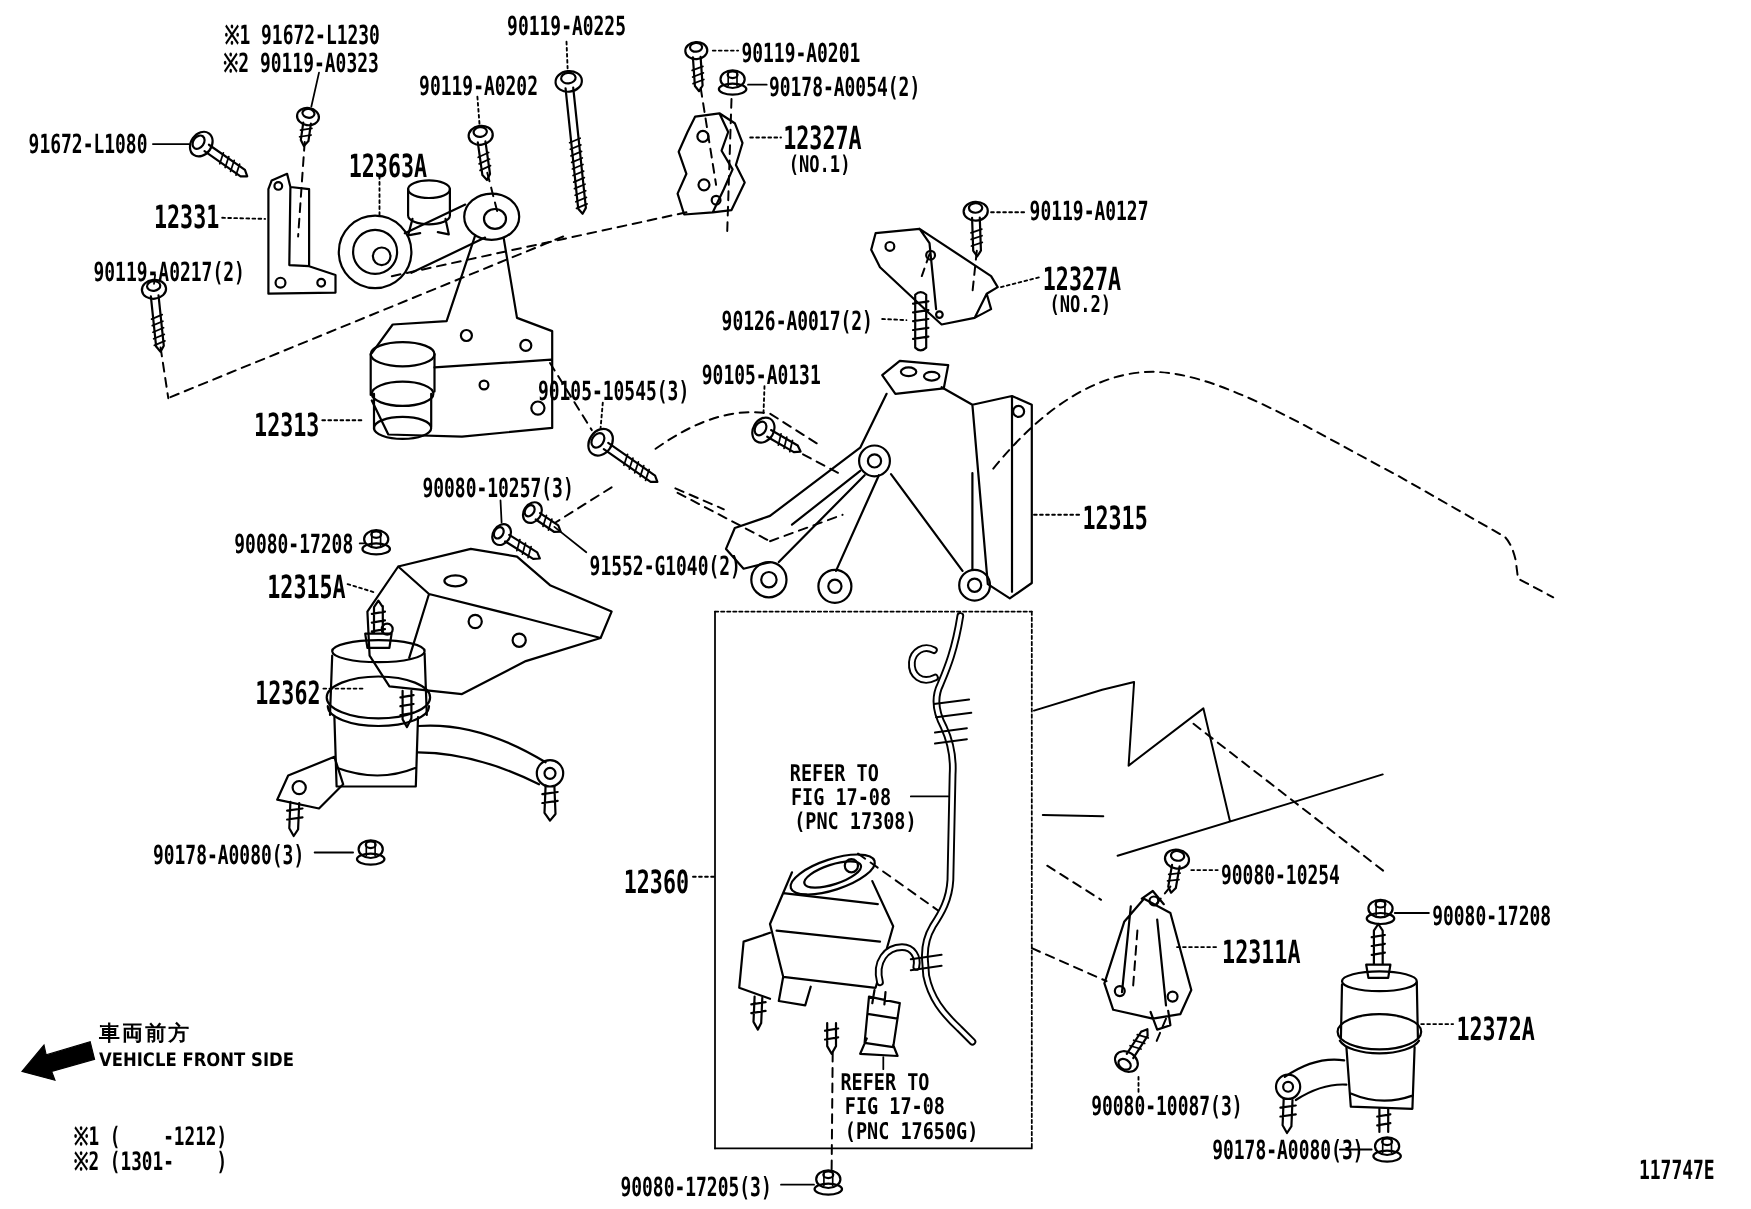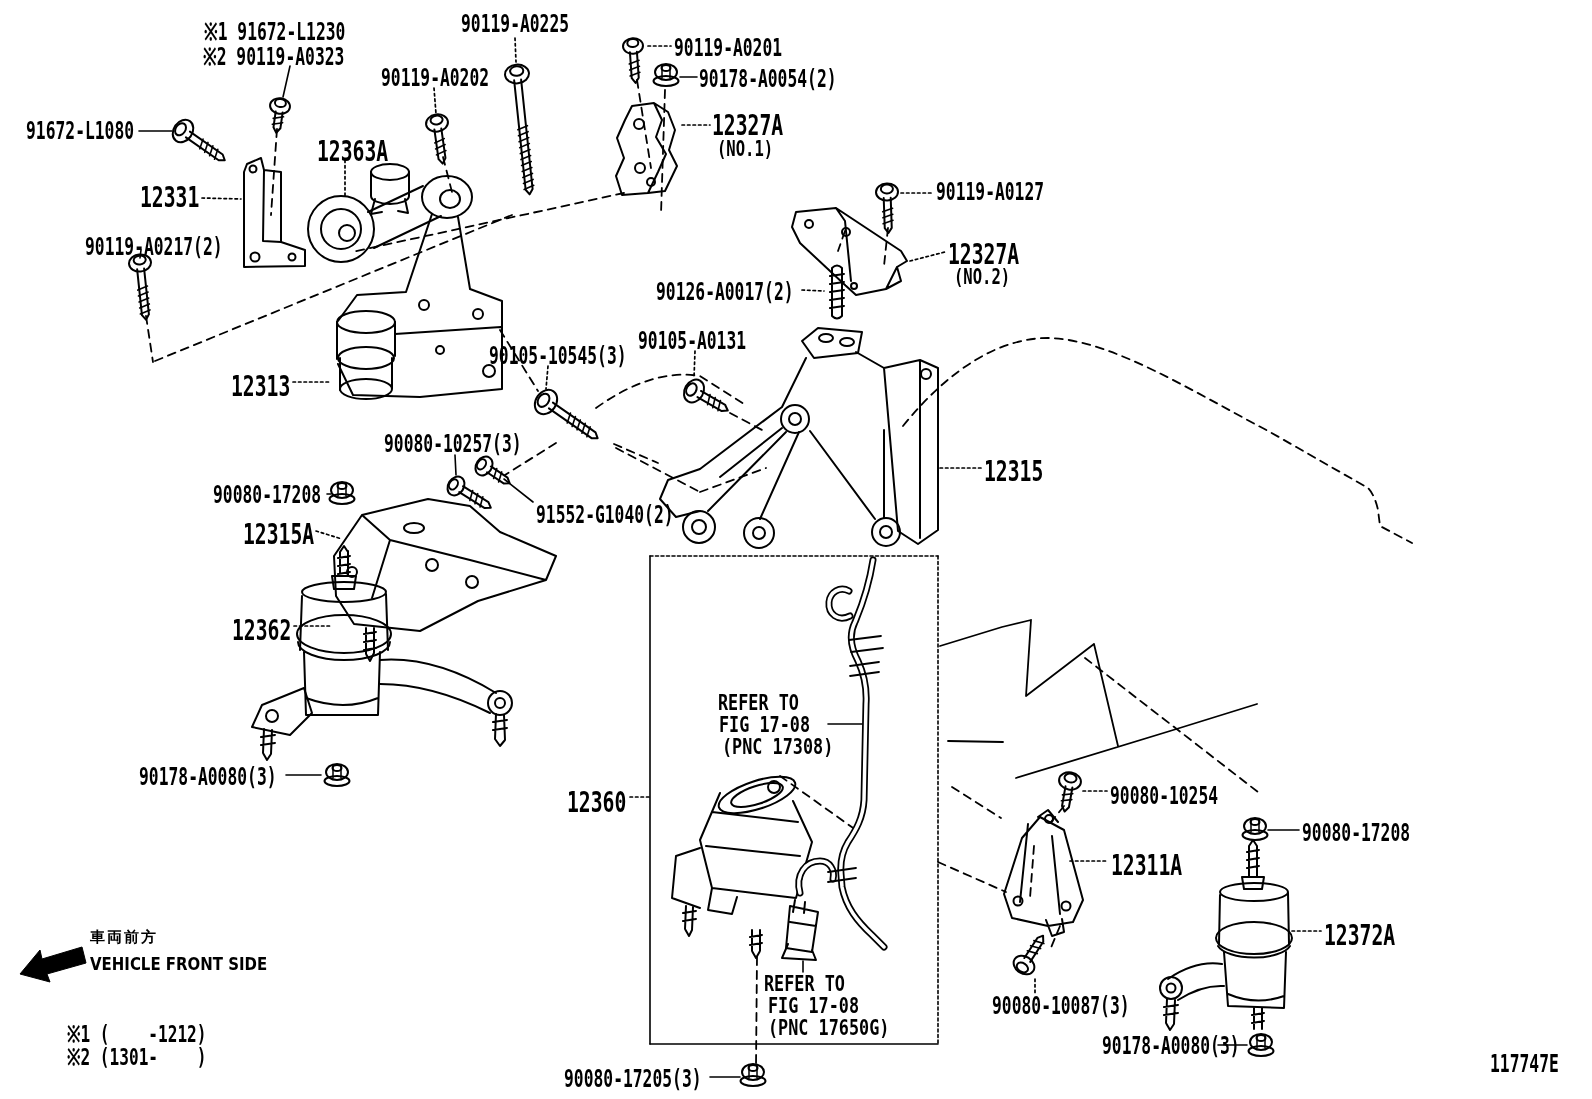--- a/index.html
+++ b/index.html
@@ -5,21 +5,21 @@
   html,body{margin:0;padding:0;background:#fff;}
   #stage{position:relative;width:1592px;height:1099px;background:#ffffff;overflow:hidden;
          font-family:"DejaVu Sans Mono",monospace;color:#000;}
   #art{position:absolute;left:0;top:0;}
   .lbl{position:absolute;font-weight:700;line-height:1.04;white-space:pre;
        transform-origin:0 0;letter-spacing:0px;color:#000;}
   .min{font-size:24px;transform:scaleX(.68);}
   .maj{font-size:29px;transform:scaleX(.68);}
   .sub{font-size:21px;transform:scaleX(.74);}
   .ref{font-size:21px;transform:scaleX(.80);line-height:22px;}
-  .jp {font-size:15px;font-family:"DejaVu Sans",sans-serif;transform:none;letter-spacing:2px;}
+  .jp {font-size:19px;font-family:"DejaVu Sans",sans-serif;transform:none;letter-spacing:2px;}
   .en {font-size:17px;font-family:"DejaVu Sans",sans-serif;transform:scaleX(.88);}
   .note{font-size:23px;transform:scaleX(.70);line-height:23px;}
 </style>
 </head>
 <body>
 
 <div id="stage">
   <svg id="art" width="1592" height="1099" viewBox="0 0 1592 1099">
       <g transform="translate(280 106) rotate(8)">
         <ellipse cx="0" cy="0" rx="10" ry="7.800000000000001" fill="none" stroke="#000" stroke-width="2" stroke-linejoin="round" stroke-linecap="round"></ellipse>

